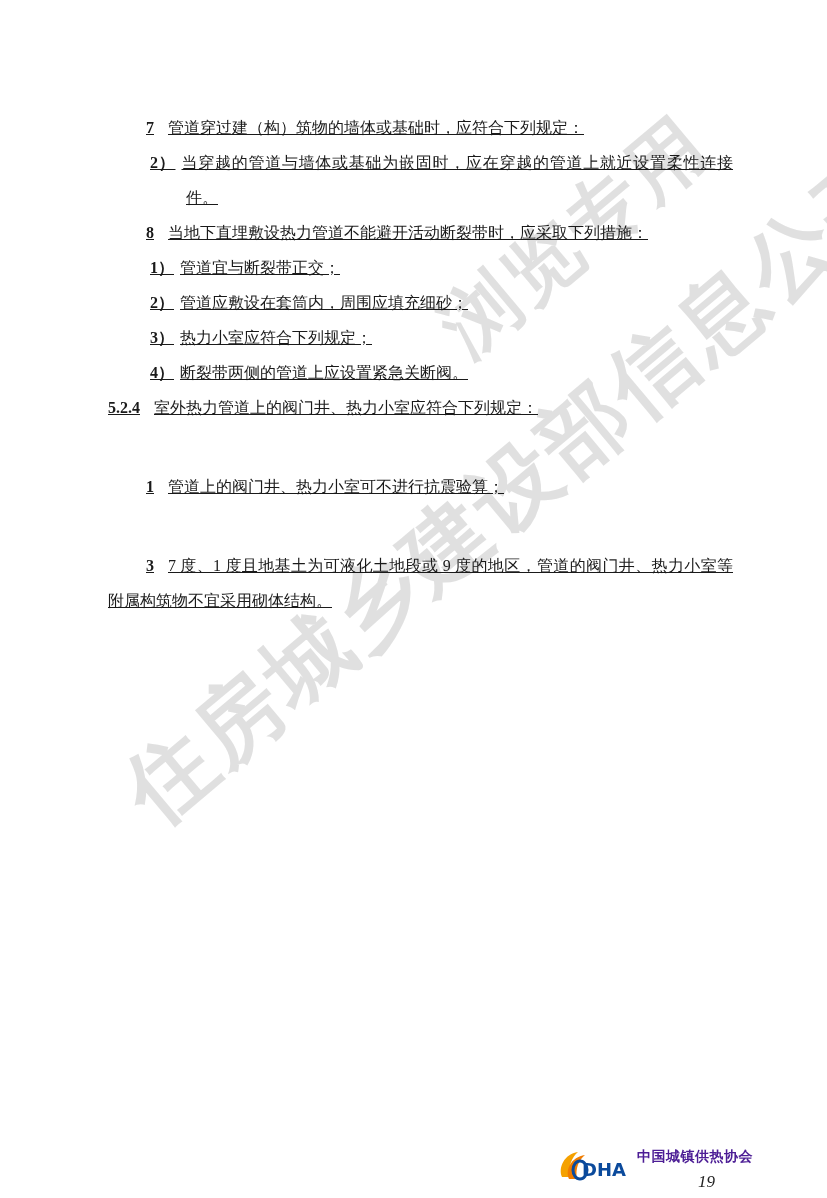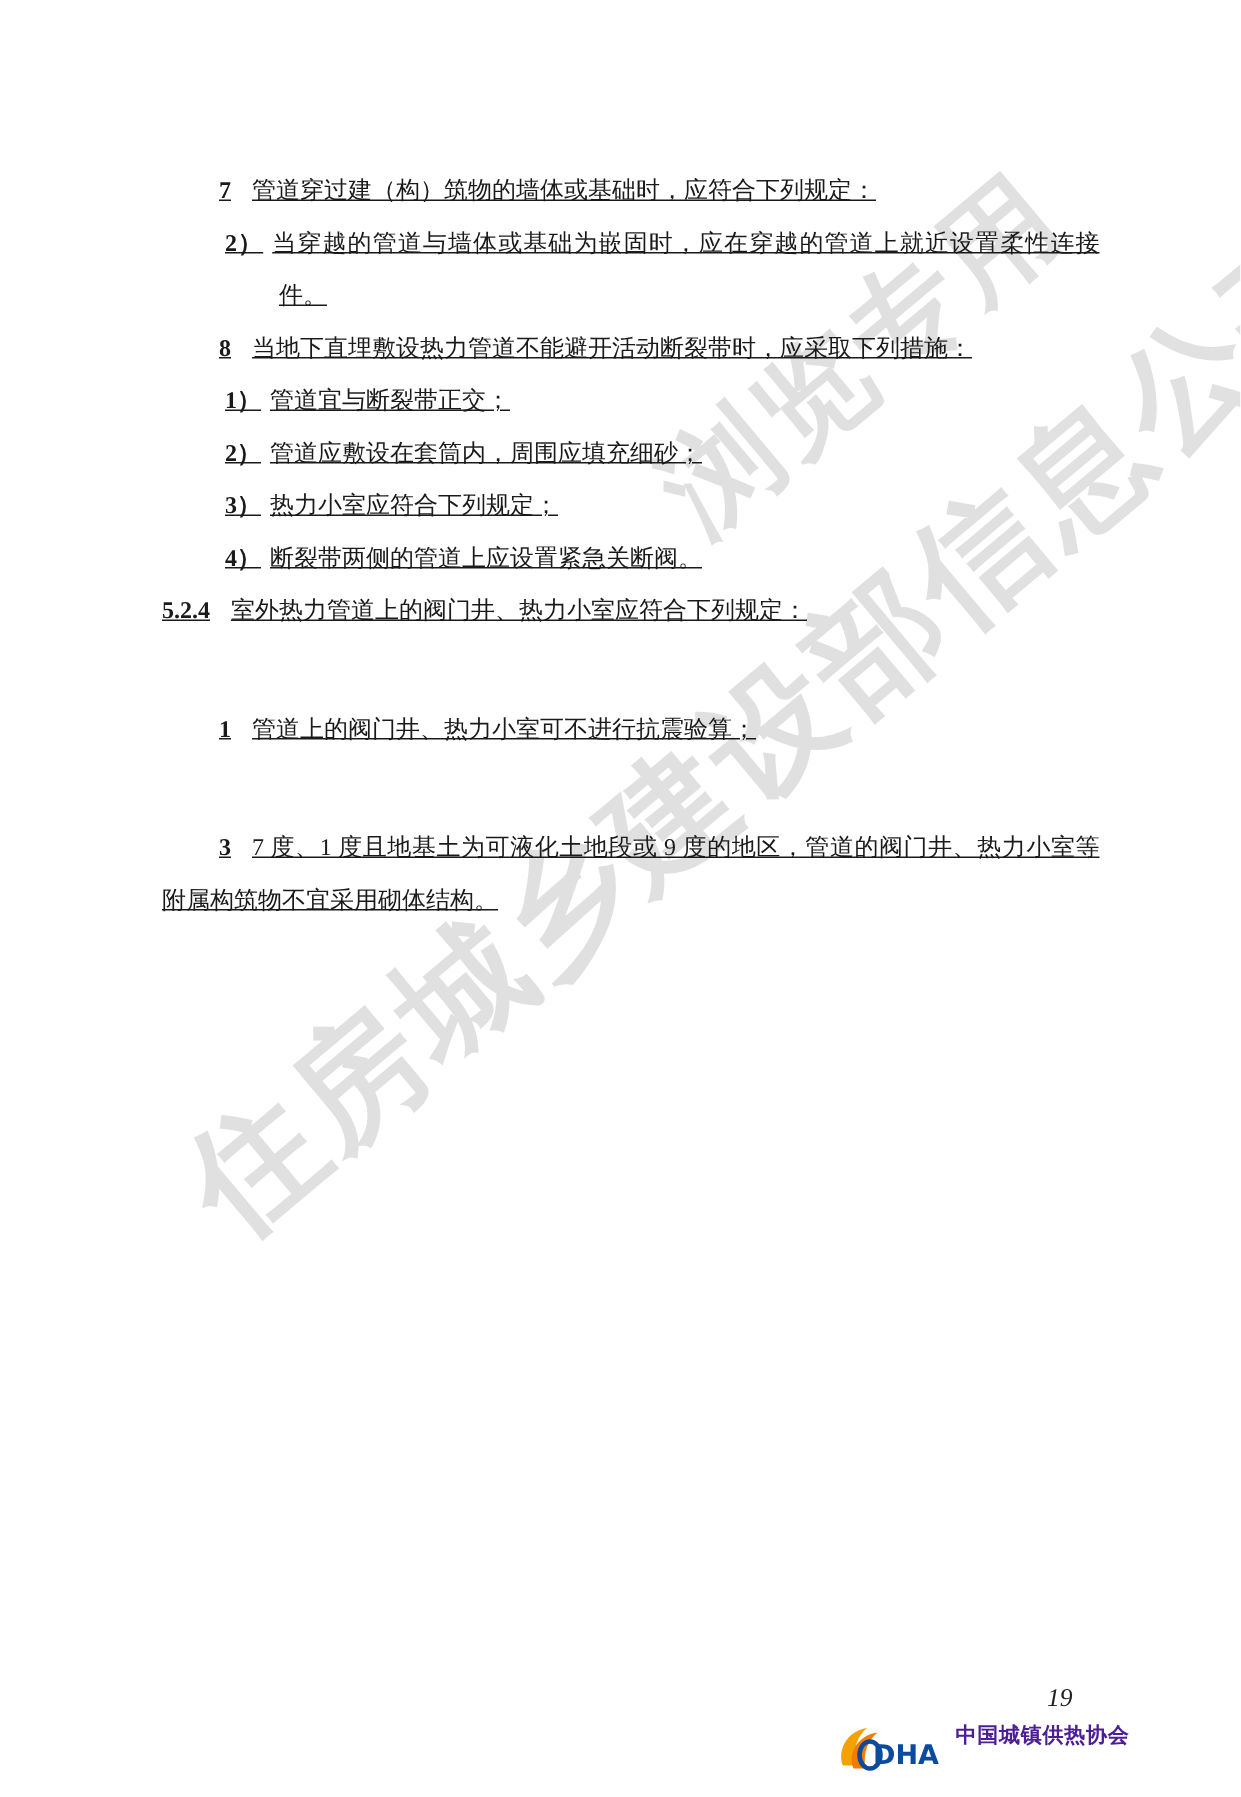--- a/index.html
+++ b/index.html
@@ -100,21 +100,21 @@
   .sub .snum {
     font-weight: bold;
     padding-left: 38px;
     padding-right: 14px;
   }
 
   
   .page-number {
     position: absolute;
     right: 112px;
-    top: 1122px;
+    top: 1172px;
     font-style: italic;
     font-size: 17px;
     color: #222;
     z-index: 10;
   }
   .footer-logo {
     position: absolute;
     right: 74px;
     top: 1148px;
     display: flex;

